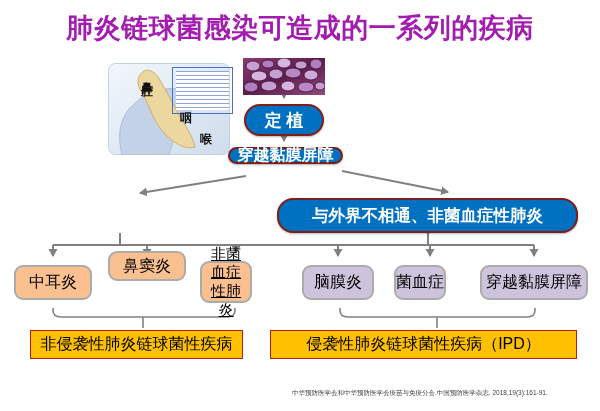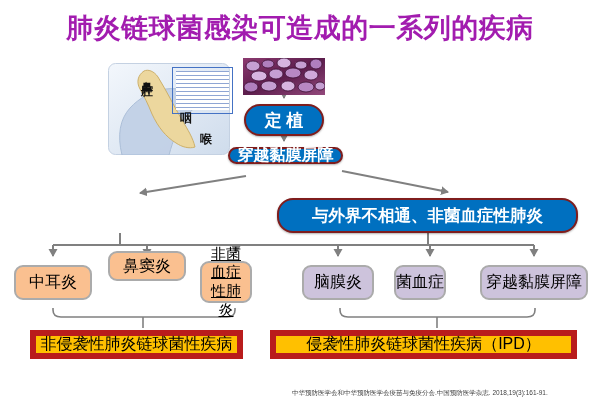--- a/index.html
+++ b/index.html
@@ -21,21 +21,21 @@
     border:2px solid #7f1d1d;border-radius:16px;
     box-shadow:0 1px 2px rgba(0,0,0,.3);
   }
   .orange-box{
     background:#FAC090;color:#000;border:2px solid #ababab;border-radius:9px;
   }
   .purple-box{
     background:#CDC3DC;color:#000;border:2px solid #ababab;border-radius:9px;
   }
   .gold-box{
-    background:#FFC000;color:#000;border:6px solid #b91c1c;
+    background:#FFC000;color:#000;border:1px solid #b91c1c;
   }
   .illus{position:absolute;}
   .anat-label{position:absolute;color:#111;font-weight:bold;line-height:1;}
   .v-label{writing-mode:vertical-rl;text-orientation:upright;letter-spacing:3px;}
   .note-box{
     position:absolute;left:64px;top:4px;width:53px;height:39px;
     background:#fff;border:1px solid #4472c4;
     background-image:repeating-linear-gradient(#ffffff 0 3px,#8fa6d4 3px 4px);
     background-clip:content-box;padding:3px;
   }

